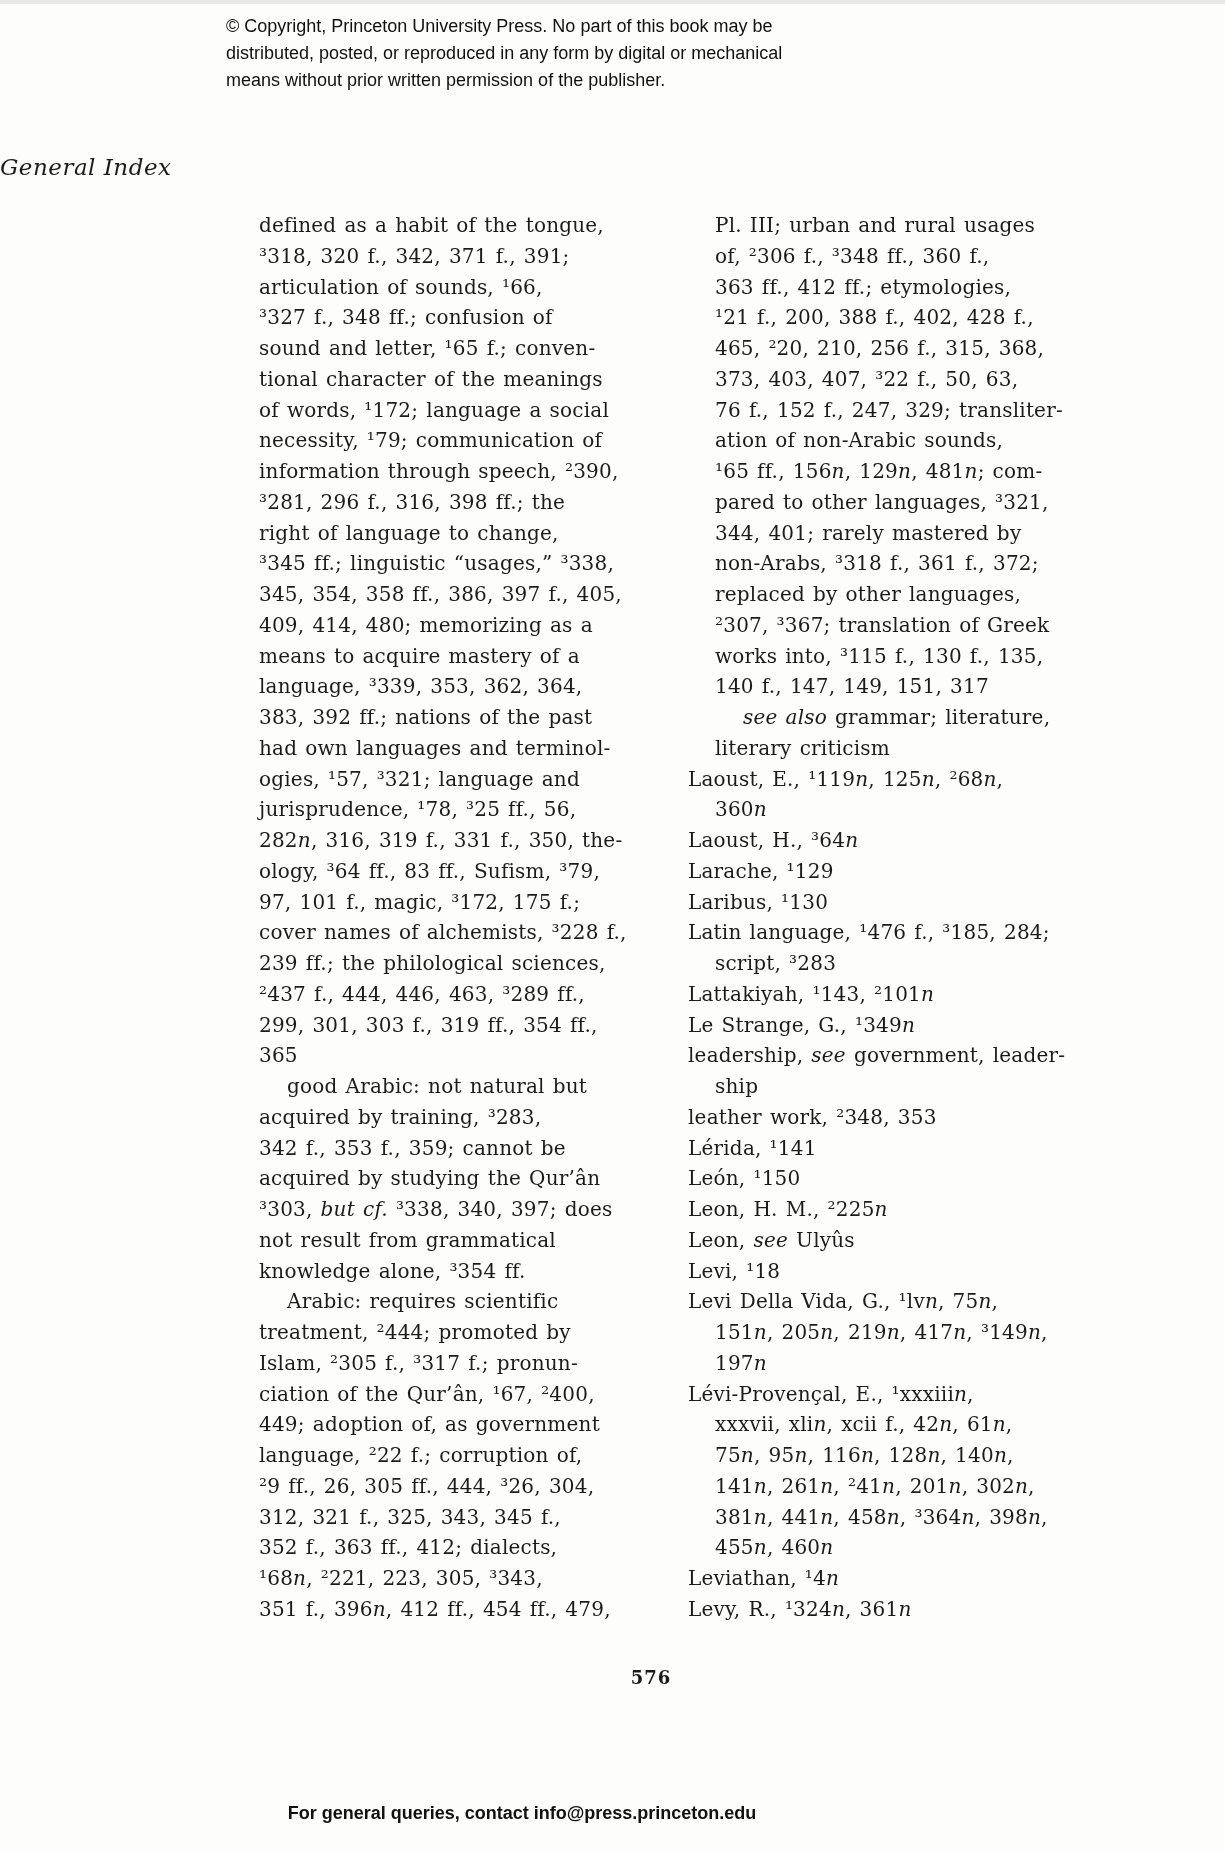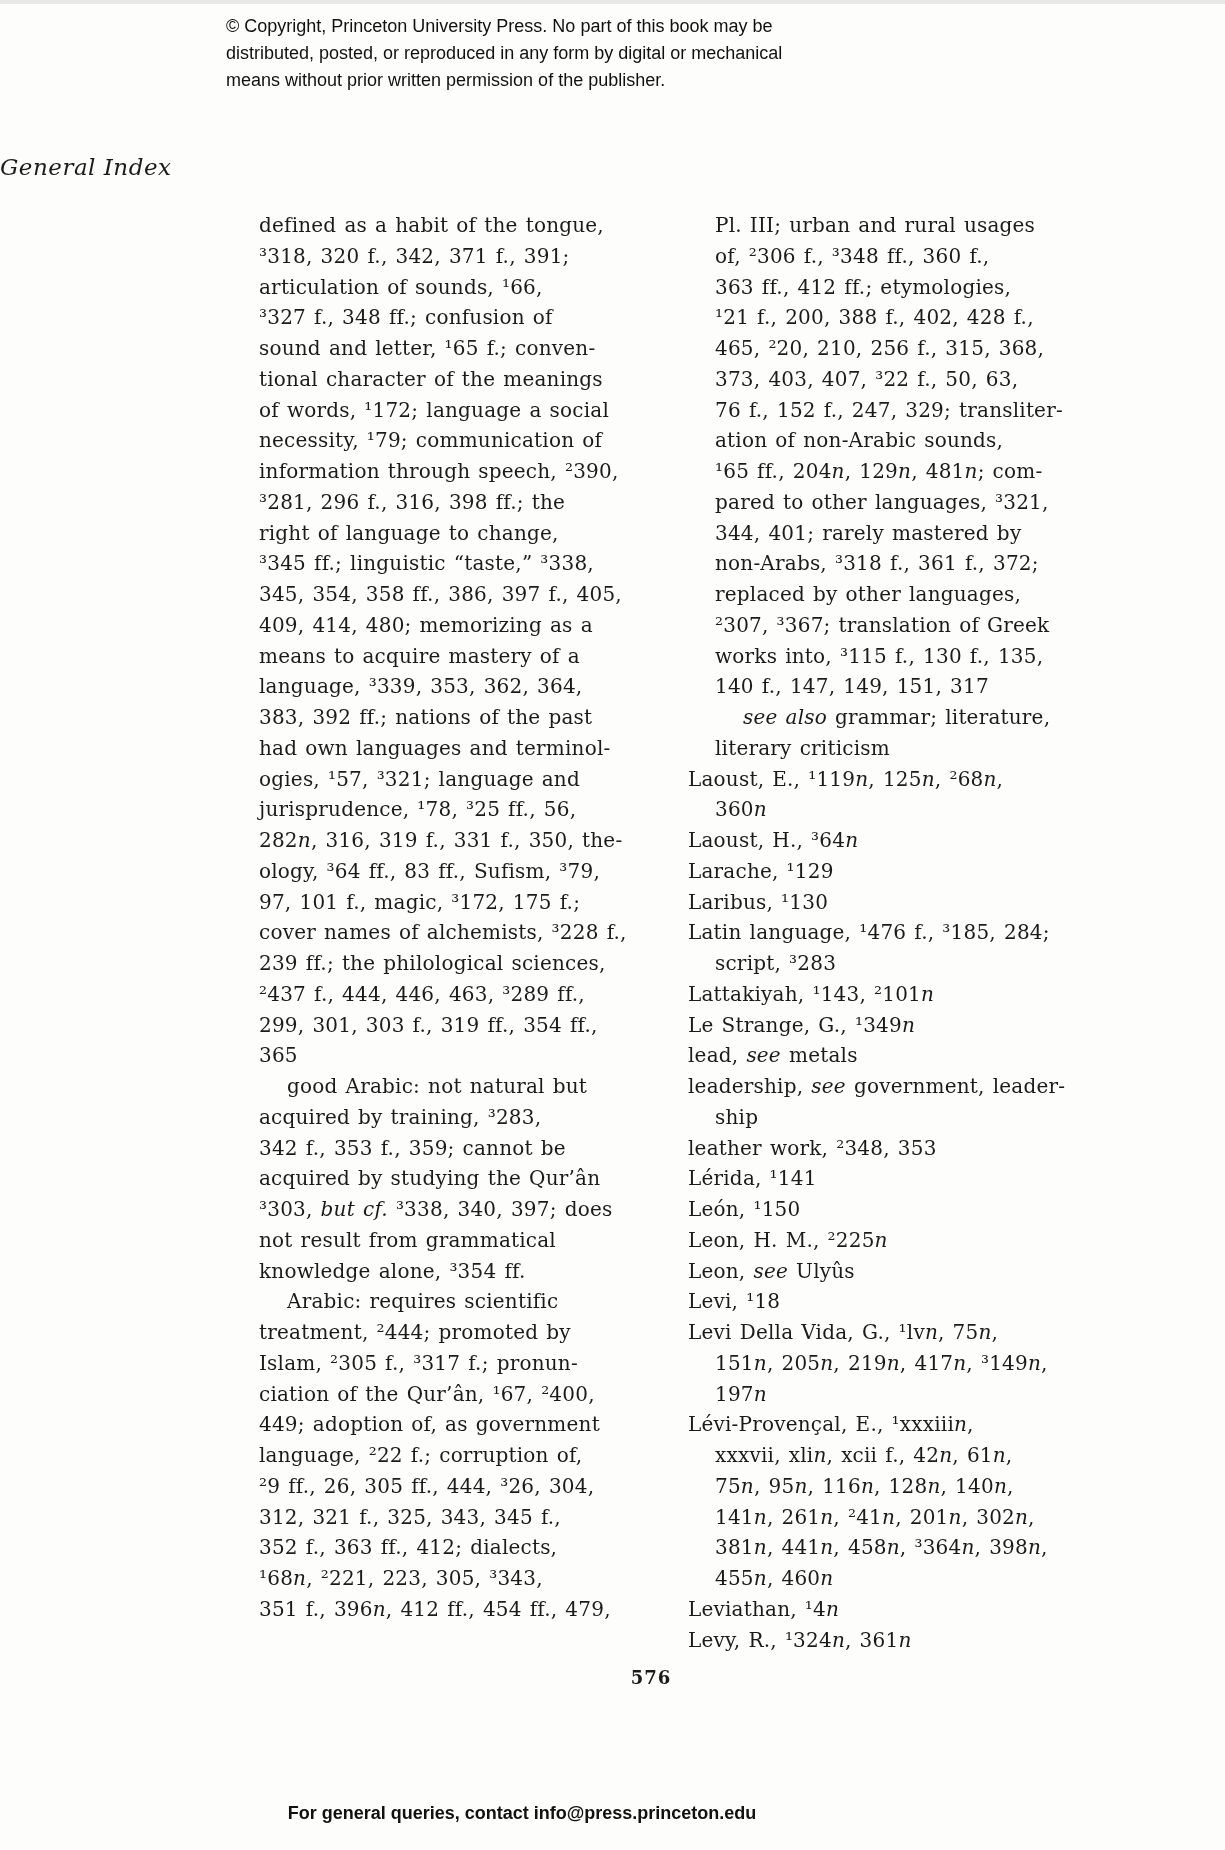--- a/index.html
+++ b/index.html
@@ -87,21 +87,21 @@
       <div class="line ind1"><span>³318, 320 f., 342, 371 f., 391;</span></div>
       <div class="line ind1"><span>articulation of sounds, ¹66,</span></div>
       <div class="line ind1"><span>³327 f., 348 ff.; confusion of</span></div>
       <div class="line ind1"><span>sound and letter, ¹65 f.; conven-</span></div>
       <div class="line ind1"><span>tional character of the meanings</span></div>
       <div class="line ind1"><span>of words, ¹172; language a social</span></div>
       <div class="line ind1"><span>necessity, ¹79; communication of</span></div>
       <div class="line ind1"><span>information through speech, ²390,</span></div>
       <div class="line ind1"><span>³281, 296 f., 316, 398 ff.; the</span></div>
       <div class="line ind1"><span>right of language to change,</span></div>
-      <div class="line ind1"><span>³345 ff.; linguistic “taste,” ³338,</span></div>
+      <div class="line ind1"><span>³345 ff.; linguistic “usages,” ³338,</span></div>
       <div class="line ind1"><span>345, 354, 358 ff., 386, 397 f., 405,</span></div>
       <div class="line ind1"><span>409, 414, 480; memorizing as a</span></div>
       <div class="line ind1"><span>means to acquire mastery of a</span></div>
       <div class="line ind1"><span>language, ³339, 353, 362, 364,</span></div>
       <div class="line ind1"><span>383, 392 ff.; nations of the past</span></div>
       <div class="line ind1"><span>had own languages and terminol-</span></div>
       <div class="line ind1"><span>ogies, ¹57, ³321; language and</span></div>
       <div class="line ind1"><span>jurisprudence, ¹78, ³25 ff., 56,</span></div>
       <div class="line ind1"><span>282</span><i>n</i><span>, 316, 319 f., 331 f., 350, the-</span></div>
       <div class="line ind1"><span>ology, ³64 ff., 83 ff., Sufism, ³79,</span></div>
@@ -133,40 +133,39 @@
 
   <div class="col col-right">
       <div class="line ind1"><span>Pl. III; urban and rural usages</span></div>
       <div class="line ind1"><span>of, ²306 f., ³348 ff., 360 f.,</span></div>
       <div class="line ind1"><span>363 ff., 412 ff.; etymologies,</span></div>
       <div class="line ind1"><span>¹21 f., 200, 388 f., 402, 428 f.,</span></div>
       <div class="line ind1"><span>465, ²20, 210, 256 f., 315, 368,</span></div>
       <div class="line ind1"><span>373, 403, 407, ³22 f., 50, 63,</span></div>
       <div class="line ind1"><span>76 f., 152 f., 247, 329; transliter-</span></div>
       <div class="line ind1"><span>ation of non-Arabic sounds,</span></div>
-      <div class="line ind1"><span>¹65 ff., 204</span><i>n</i><span>, 129</span><i>n</i><span>, 481</span><i>n</i><span>; com-</span></div>
+      <div class="line ind1"><span>¹65 ff., 156</span><i>n</i><span>, 129</span><i>n</i><span>, 481</span><i>n</i><span>; com-</span></div>
       <div class="line ind1"><span>pared to other languages, ³321,</span></div>
       <div class="line ind1"><span>344, 401; rarely mastered by</span></div>
       <div class="line ind1"><span>non-Arabs, ³318 f., 361 f., 372;</span></div>
       <div class="line ind1"><span>replaced by other languages,</span></div>
       <div class="line ind1"><span>²307, ³367; translation of Greek</span></div>
       <div class="line ind1"><span>works into, ³115 f., 130 f., 135,</span></div>
       <div class="line ind1"><span>140 f., 147, 149, 151, 317</span></div>
       <div class="line ind2"><i>see also</i><span> grammar; literature,</span></div>
       <div class="line ind1"><span>literary criticism</span></div>
       <div class="line ind0"><span>Laoust, E., ¹119</span><i>n</i><span>, 125</span><i>n</i><span>, ²68</span><i>n</i><span>,</span></div>
       <div class="line ind1"><span>360</span><i>n</i></div>
       <div class="line ind0"><span>Laoust, H., ³64</span><i>n</i></div>
       <div class="line ind0"><span>Larache, ¹129</span></div>
       <div class="line ind0"><span>Laribus, ¹130</span></div>
       <div class="line ind0"><span>Latin language, ¹476 f., ³185, 284;</span></div>
       <div class="line ind1"><span>script, ³283</span></div>
       <div class="line ind0"><span>Lattakiyah, ¹143, ²101</span><i>n</i></div>
       <div class="line ind0"><span>Le Strange, G., ¹349</span><i>n</i></div>
-      <div class="line ind0"><span>lead, </span><i>see</i><span> metals</span></div>
       <div class="line ind0"><span>leadership, </span><i>see</i><span> government, leader-</span></div>
       <div class="line ind1"><span>ship</span></div>
       <div class="line ind0"><span>leather work, ²348, 353</span></div>
       <div class="line ind0"><span>Lérida, ¹141</span></div>
       <div class="line ind0"><span>León, ¹150</span></div>
       <div class="line ind0"><span>Leon, H. M., ²225</span><i>n</i></div>
       <div class="line ind0"><span>Leon, </span><i>see</i><span> Ulyûs</span></div>
       <div class="line ind0"><span>Levi, ¹18</span></div>
       <div class="line ind0"><span>Levi Della Vida, G., ¹lv</span><i>n</i><span>, 75</span><i>n</i><span>,</span></div>
       <div class="line ind1"><span>151</span><i>n</i><span>, 205</span><i>n</i><span>, 219</span><i>n</i><span>, 417</span><i>n</i><span>, ³149</span><i>n</i><span>,</span></div>

